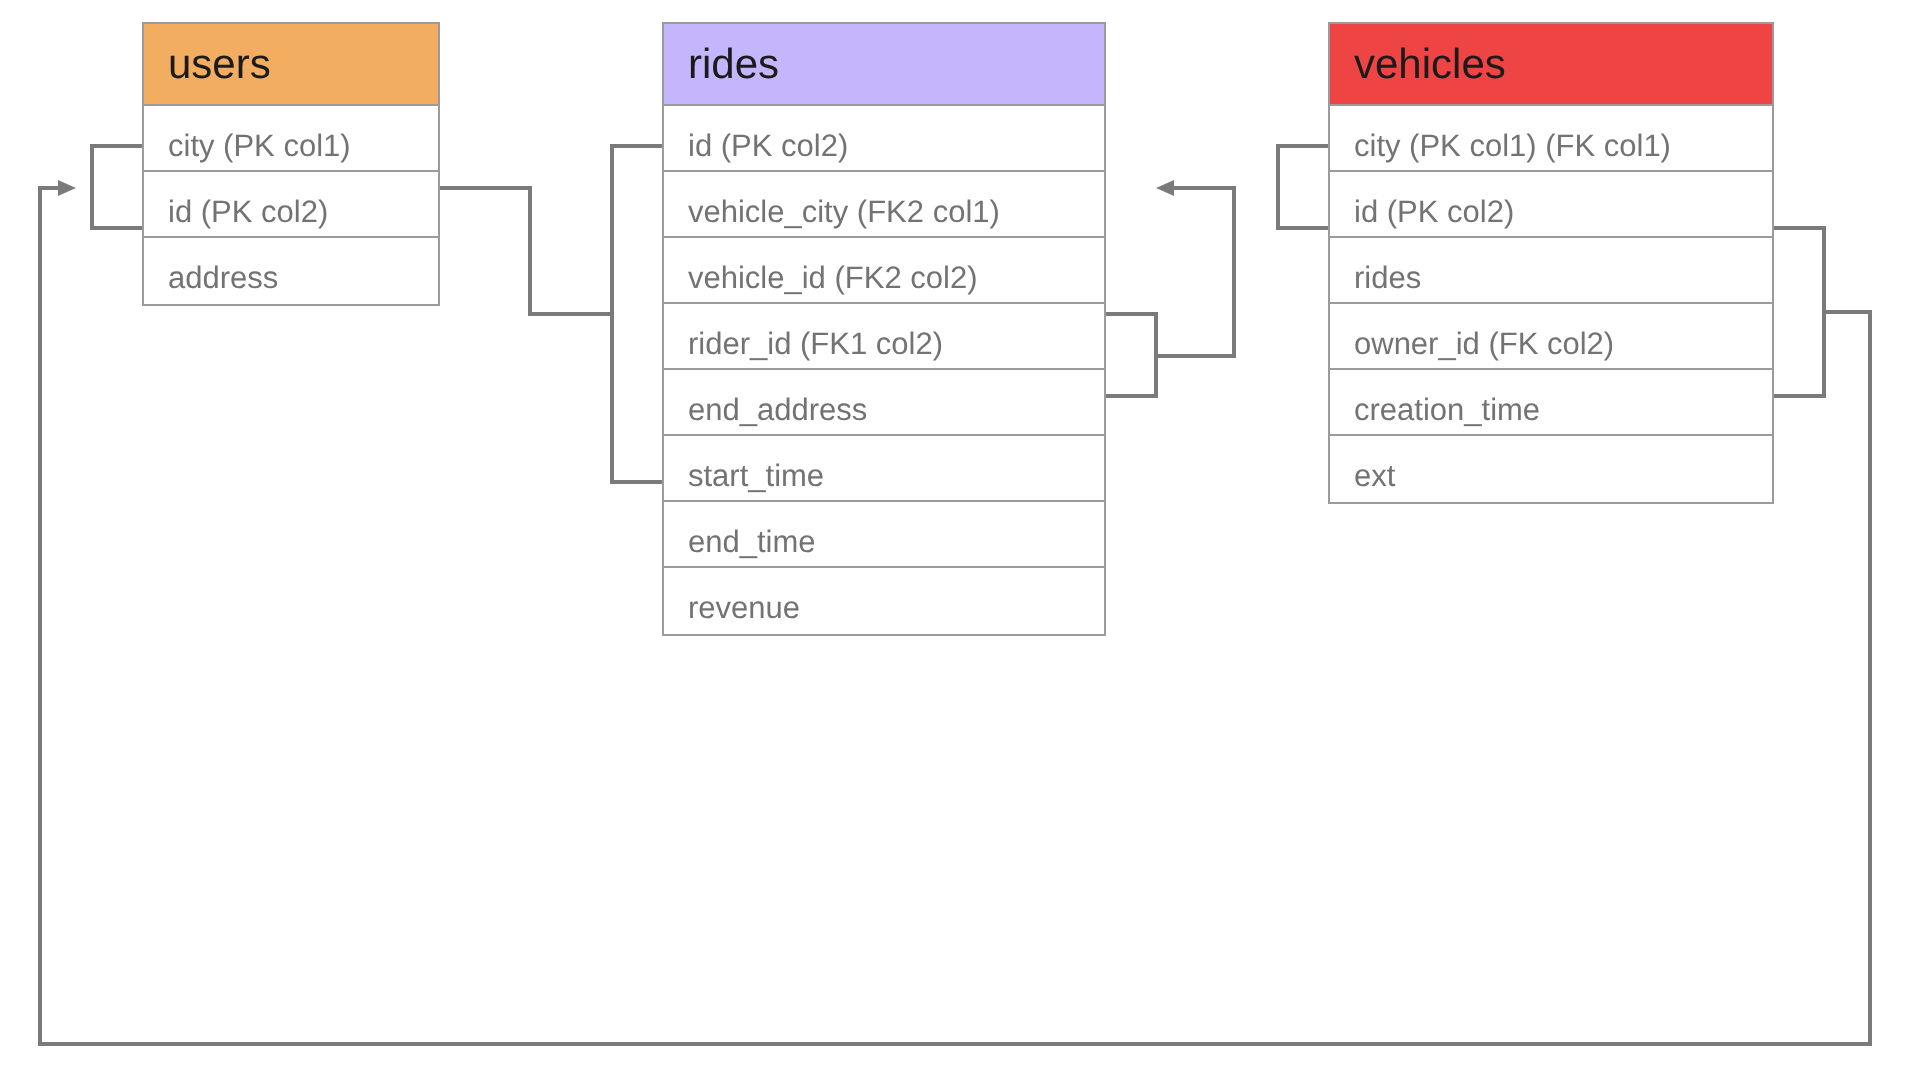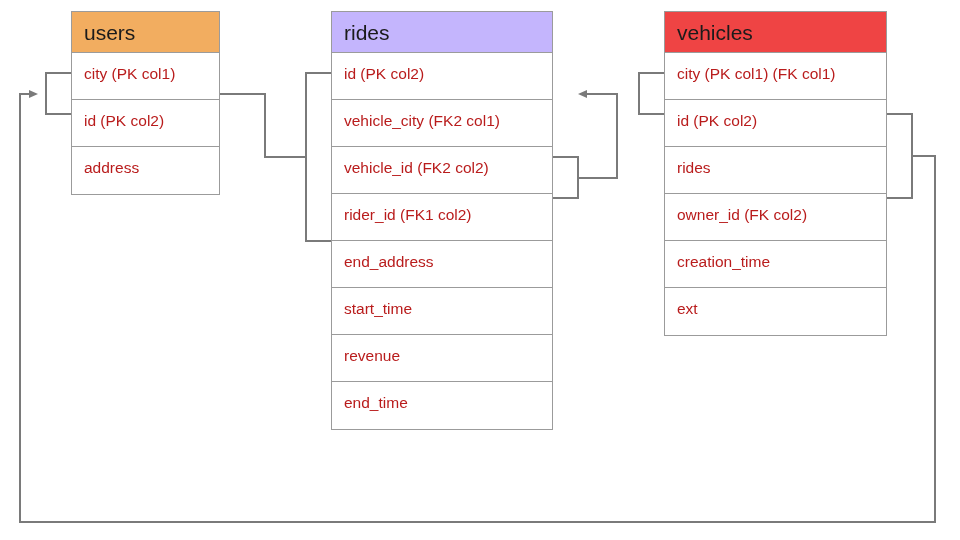--- a/index.html
+++ b/index.html
@@ -41,25 +41,25 @@
     line-height: 41px;
     padding: 0 0 0 12px;
     font-size: 21px;
     color: #1b1b1b;
     border-bottom: 1px solid #9b9b9b;
     white-space: nowrap;
     overflow: hidden;
   }
   .entity-row {
     box-sizing: border-box;
-    height: 47px;
+    height: 33px;
     line-height: 41px;
     padding: 0 0 0 12px;
     font-size: 15.5px;
-    color: #b91c1c;
+    color: #737373;
     border-bottom: 1px solid #9b9b9b;
     white-space: nowrap;
     overflow: hidden;
     background: #ffffff;
   }
   .entity-row:last-child {
     border-bottom: none;
   }
   
   #table-users     { left: 71px;  top: 11px; width: 149px; }
@@ -109,22 +109,22 @@
   </div>
 
   <div class="entity-table" id="table-rides">
     <div class="entity-header" style="background-color: #c4b5fd;">rides</div>
     <div class="entity-row">id (PK col2)</div>
     <div class="entity-row">vehicle_city (FK2 col1)</div>
     <div class="entity-row">vehicle_id (FK2 col2)</div>
     <div class="entity-row">rider_id (FK1 col2)</div>
     <div class="entity-row">end_address</div>
     <div class="entity-row">start_time</div>
+    <div class="entity-row">end_time</div>
     <div class="entity-row">revenue</div>
-    <div class="entity-row">end_time</div>
   </div>
 
   <div class="entity-table" id="table-vehicles">
     <div class="entity-header" style="background-color: #ef4444;">vehicles</div>
     <div class="entity-row">city (PK col1) (FK col1)</div>
     <div class="entity-row">id (PK col2)</div>
     <div class="entity-row">rides</div>
     <div class="entity-row">owner_id (FK col2)</div>
     <div class="entity-row">creation_time</div>
     <div class="entity-row">ext</div>

